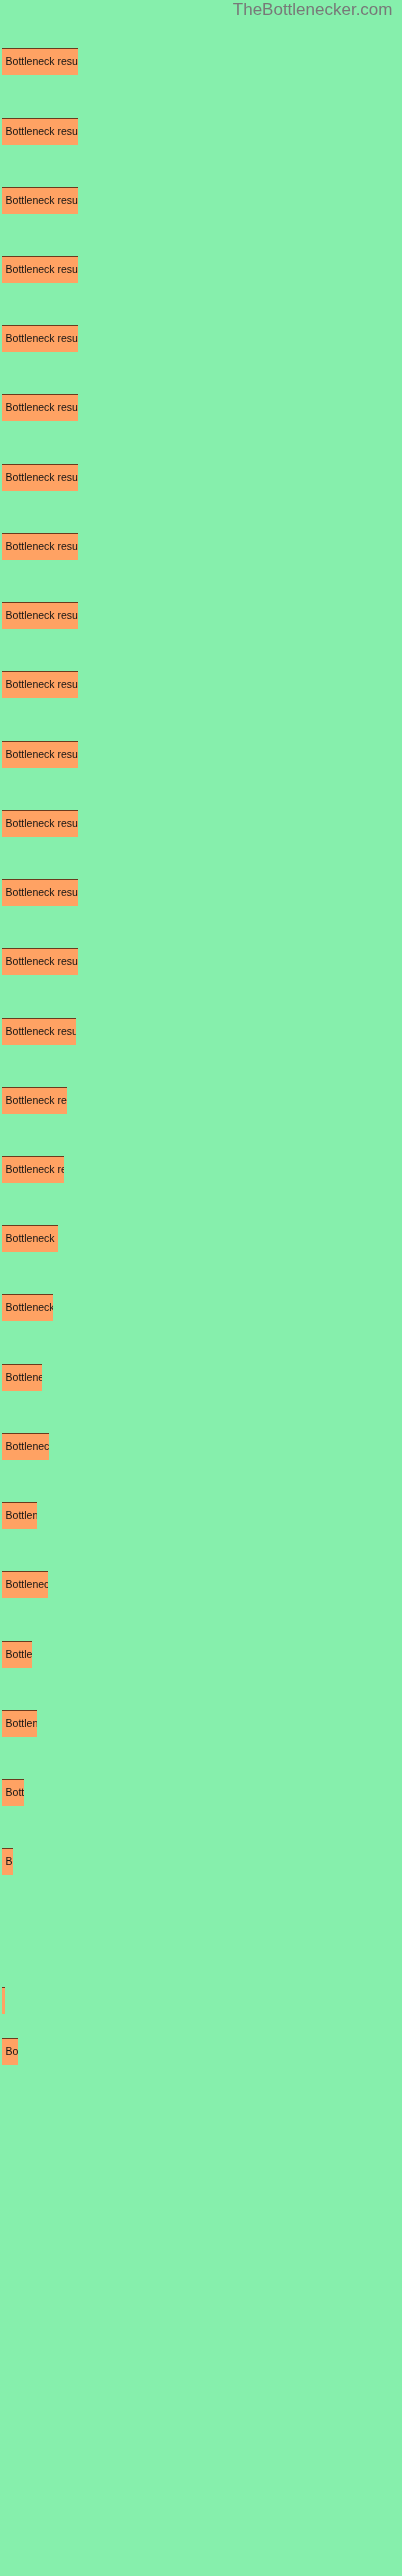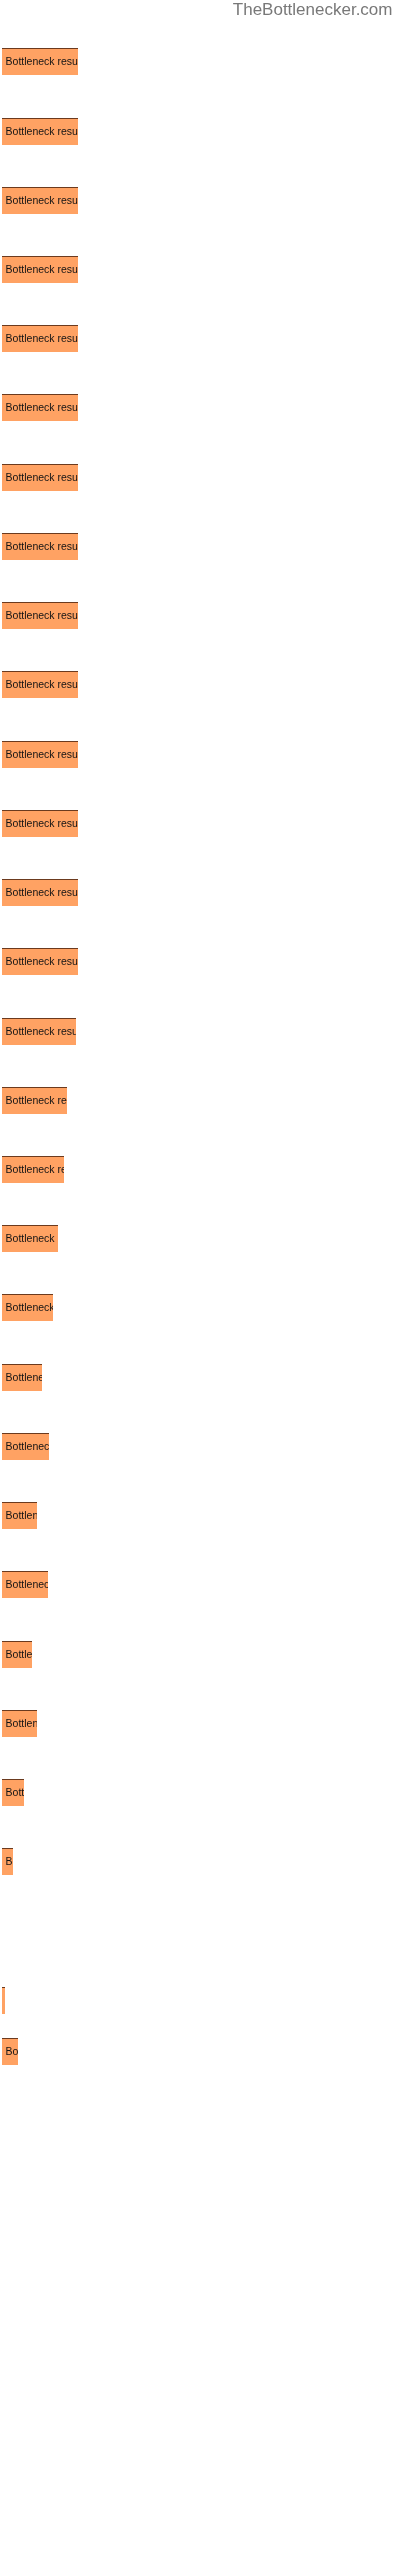--- a/index.html
+++ b/index.html
@@ -13,21 +13,21 @@
     position: relative;
     overflow: hidden;
     font-family: "Liberation Sans", sans-serif;
   }
   #chart {
     position: absolute;
     left: 0;
     top: 0;
     width: 403px;
     height: 2576px;
-    background: #ffffff;
+    background: #86efac;
   }
   .watermark {
     position: absolute;
     right: 10.5px;
     top: 0.8px;
     font-size: 17px;
     line-height: 17.7px;
     color: #787878;
     font-family: "Liberation Sans", sans-serif;
     letter-spacing: 0px;

